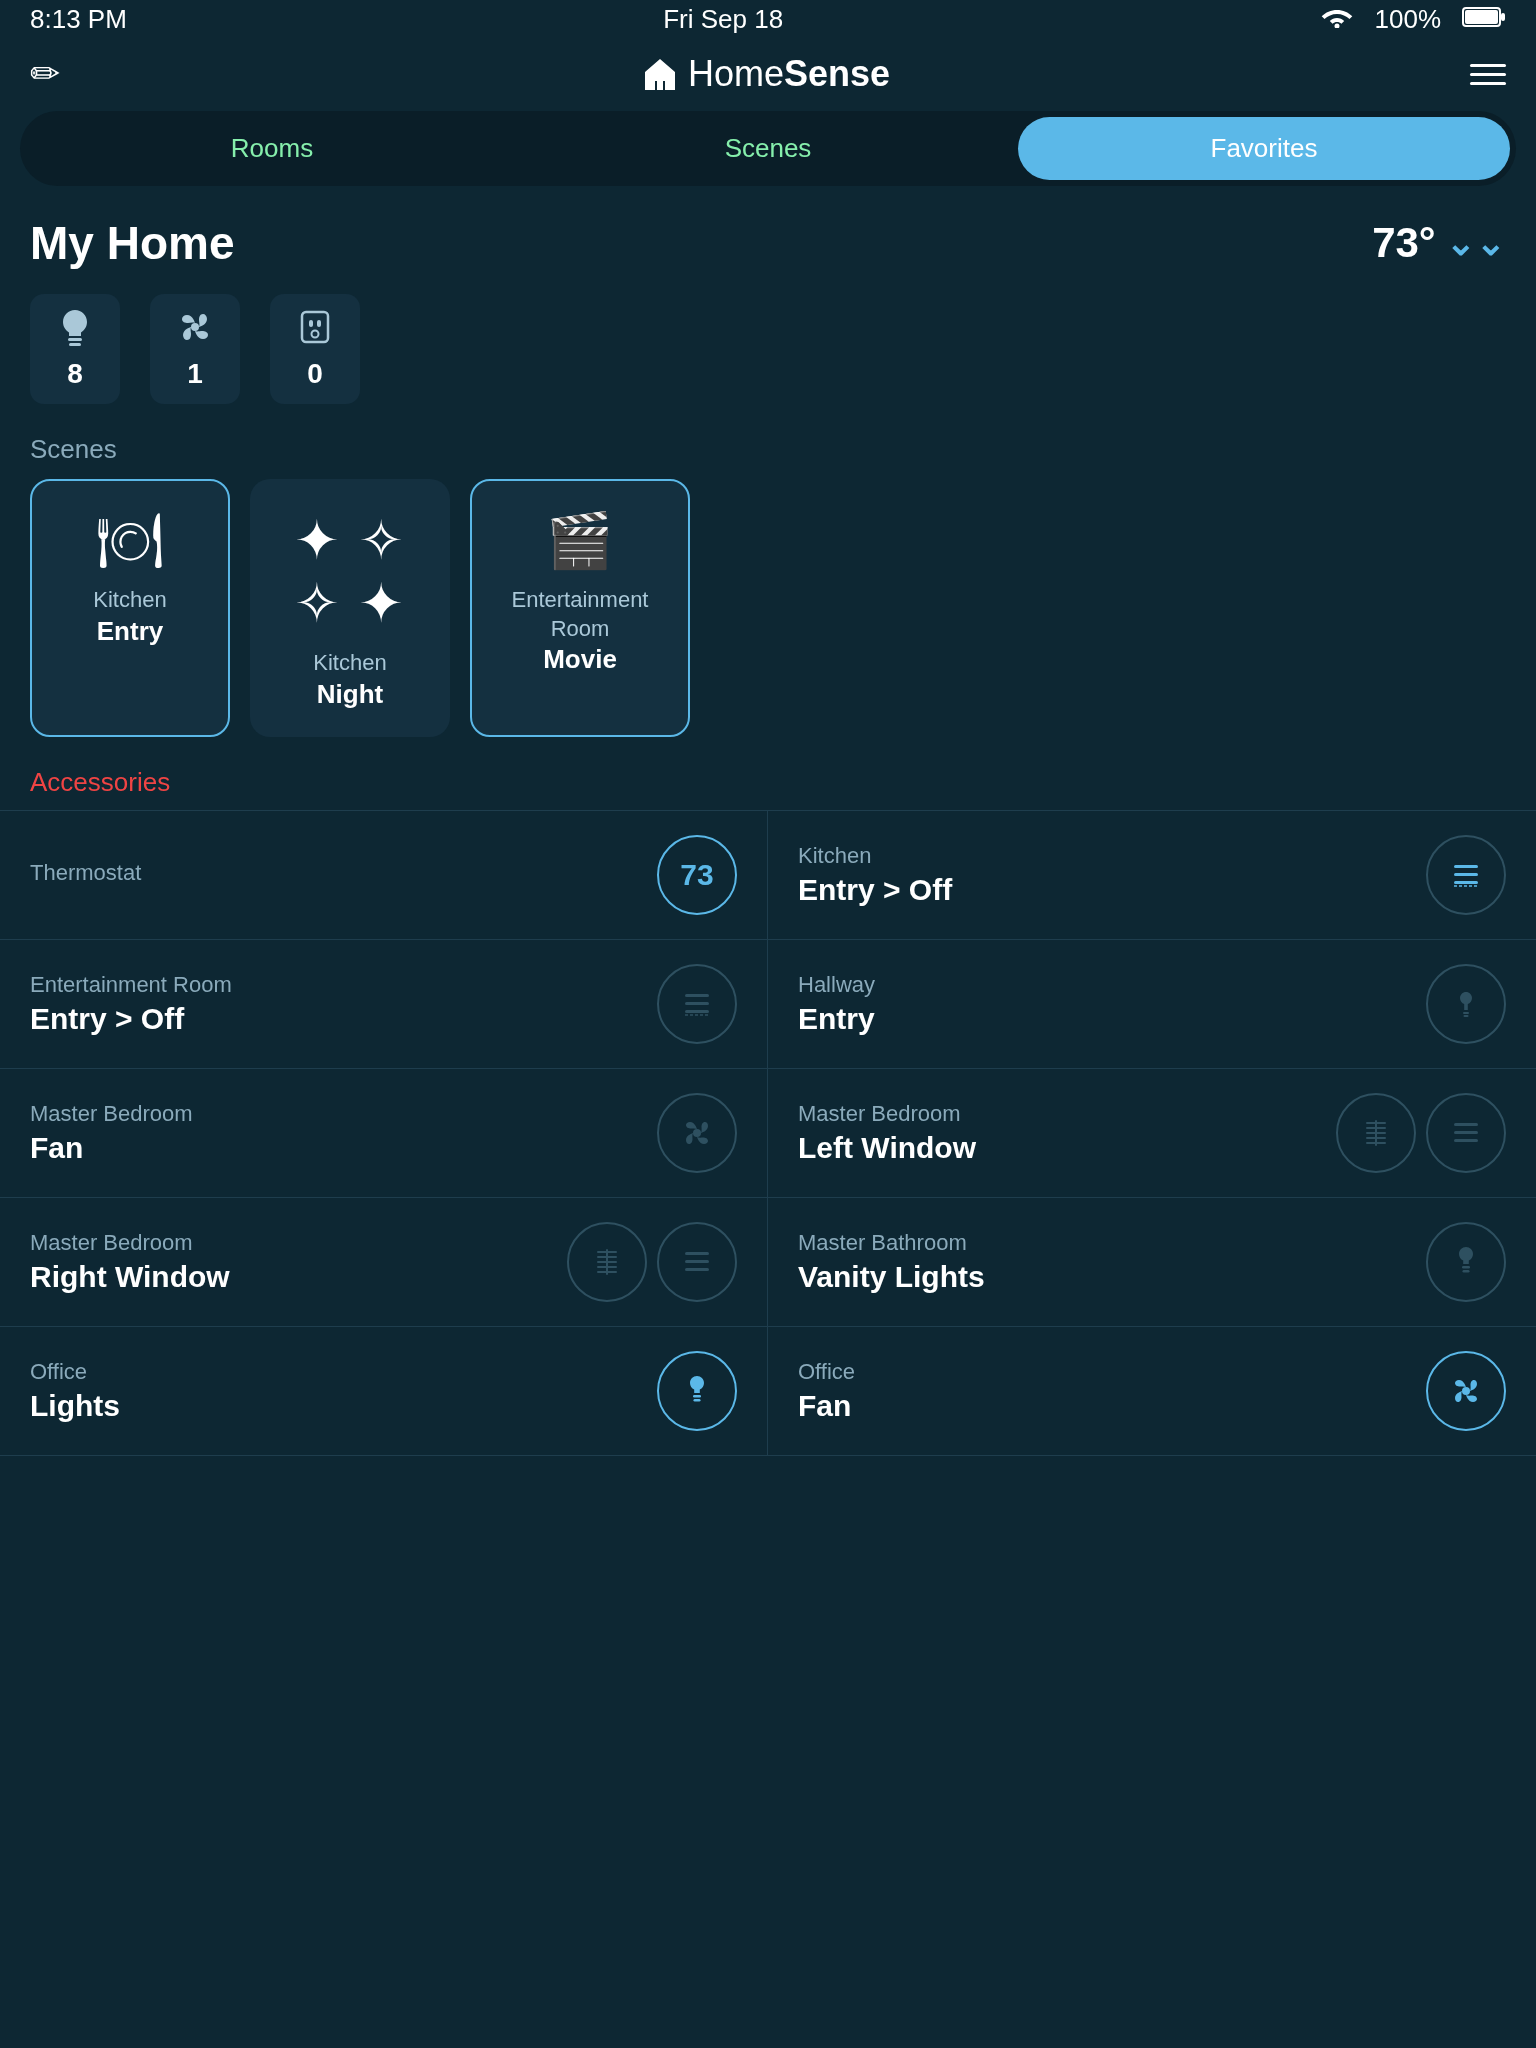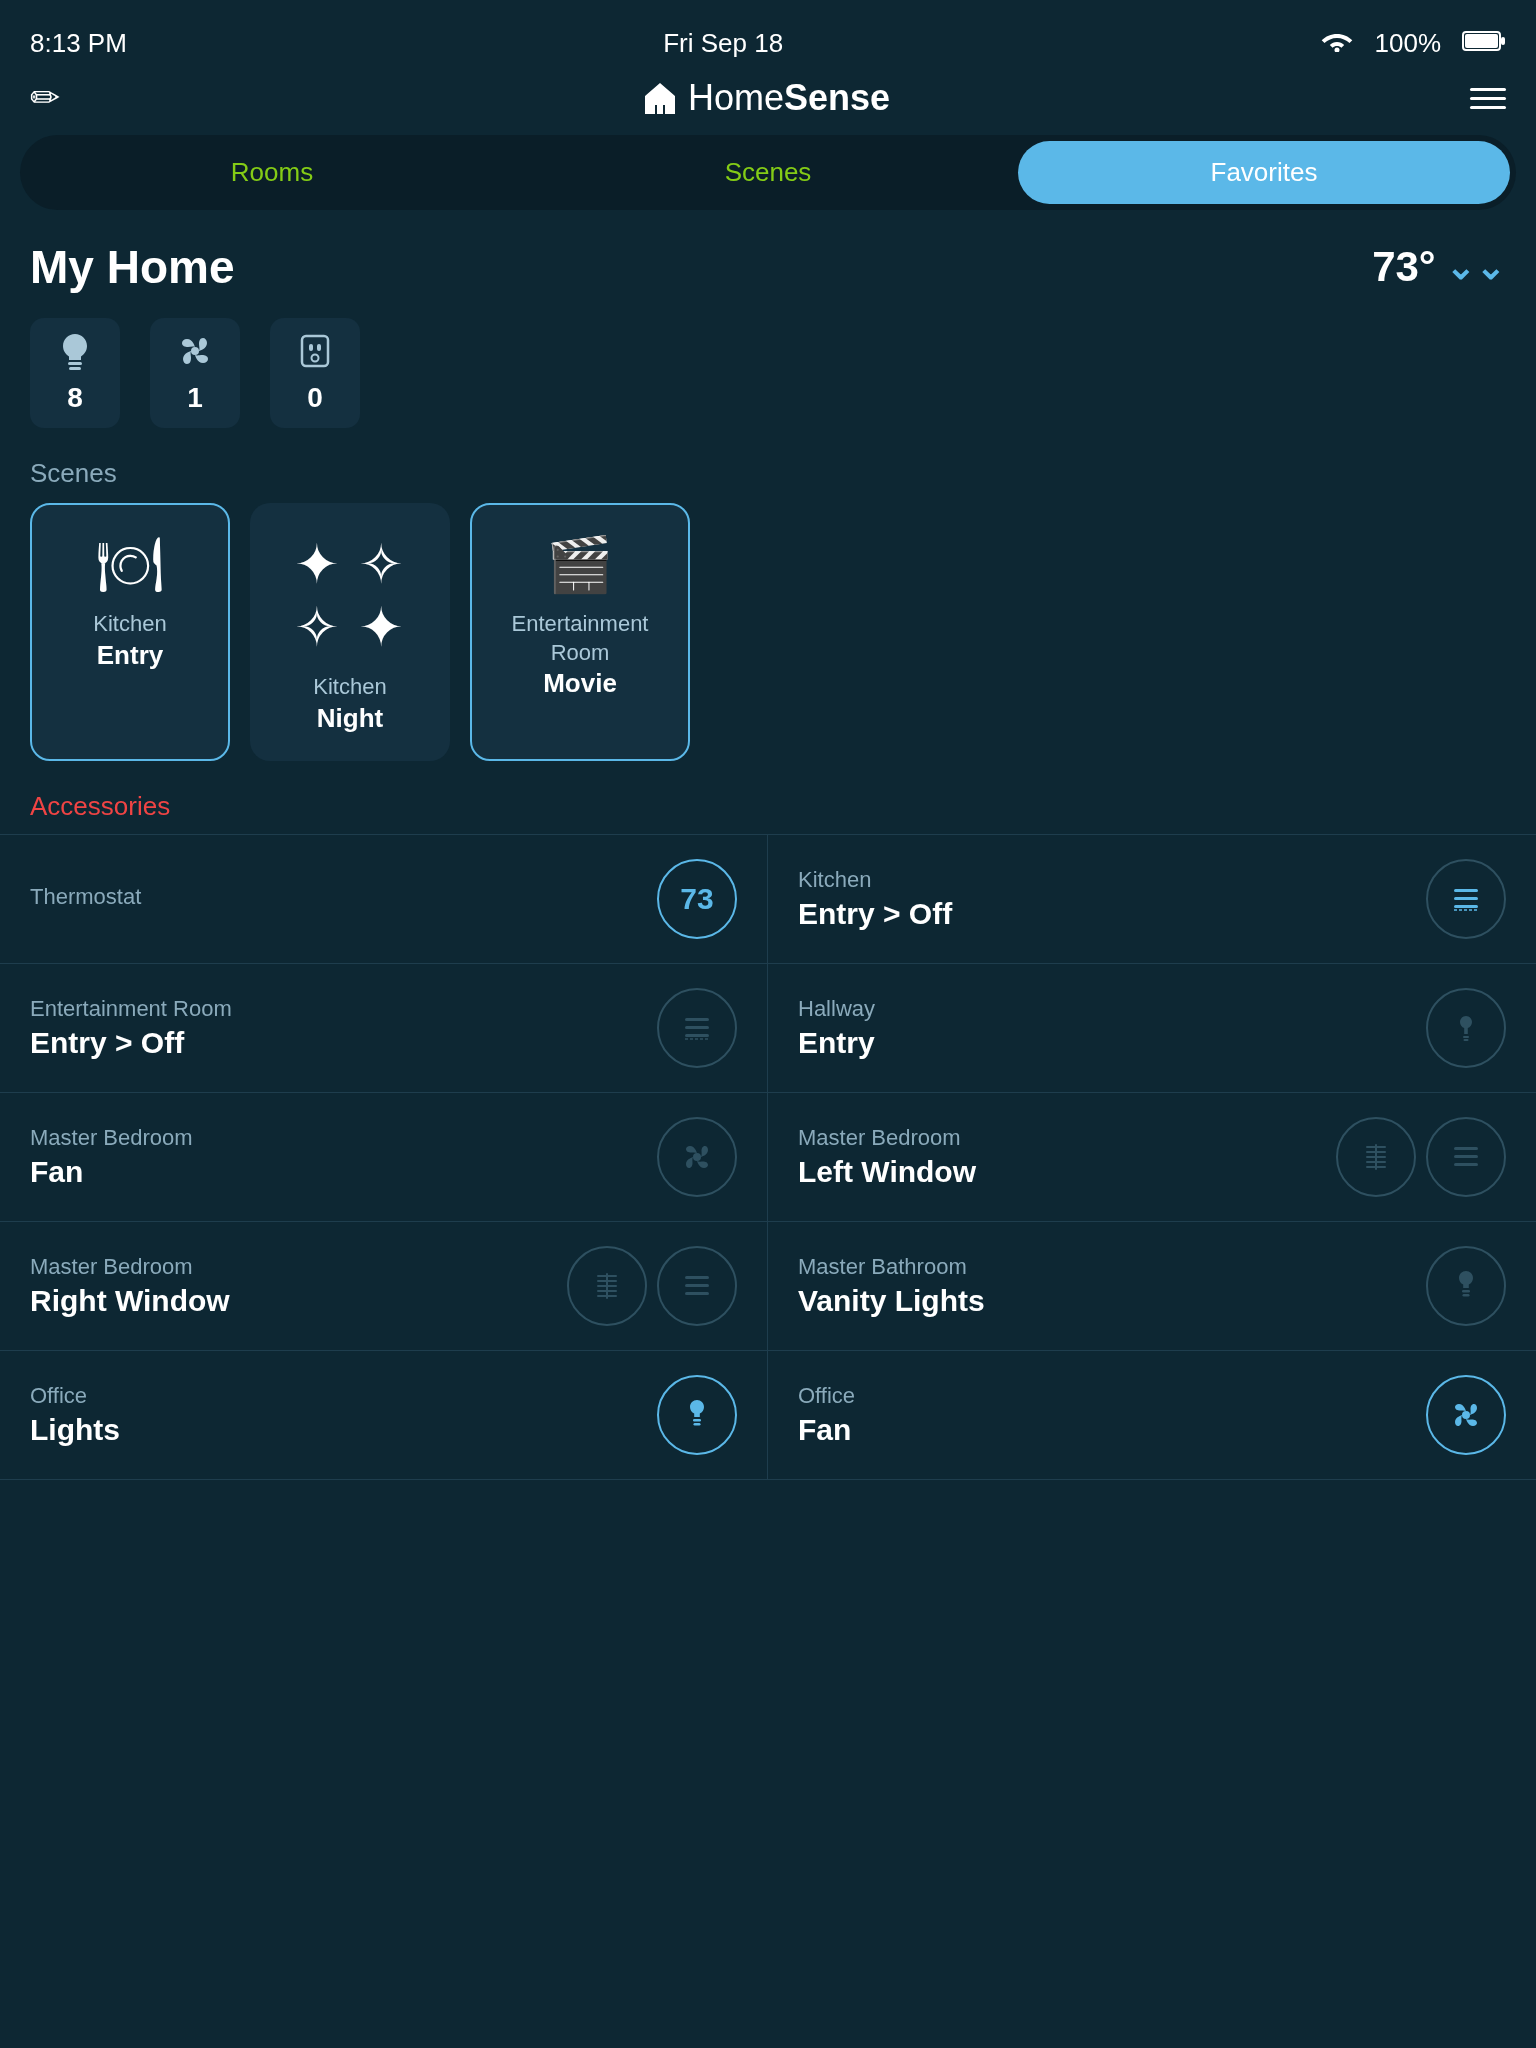--- a/index.html
+++ b/index.html
@@ -10,21 +10,21 @@
       font-family: -apple-system, BlinkMacSystemFont, 'Helvetica Neue', sans-serif;
       color: #fff;
       overflow: hidden;
     }
 
     
     .status-bar {
       display: flex;
       justify-content: space-between;
       align-items: center;
-      padding: 28px 30px 8px;
+      padding: 4px 30px 8px;
       font-size: 26px;
       font-weight: 500;
     }
     .status-right {
       display: flex;
       align-items: center;
       gap: 21px;
     }
 
     
@@ -56,21 +56,21 @@
       gap: 4px;
     }
     .tab {
       flex: 1;
       text-align: center;
       padding: 16px 0;
       border-radius: 34px;
       font-size: 26px;
       font-weight: 500;
       cursor: pointer;
-      color: #84cc16;
+      color: #86efac;
     }
     .tab.active {
       background: #5bb8e8;
       color: #fff;
     }
 
     
     .my-home-bar {
       display: flex;
       justify-content: space-between;

